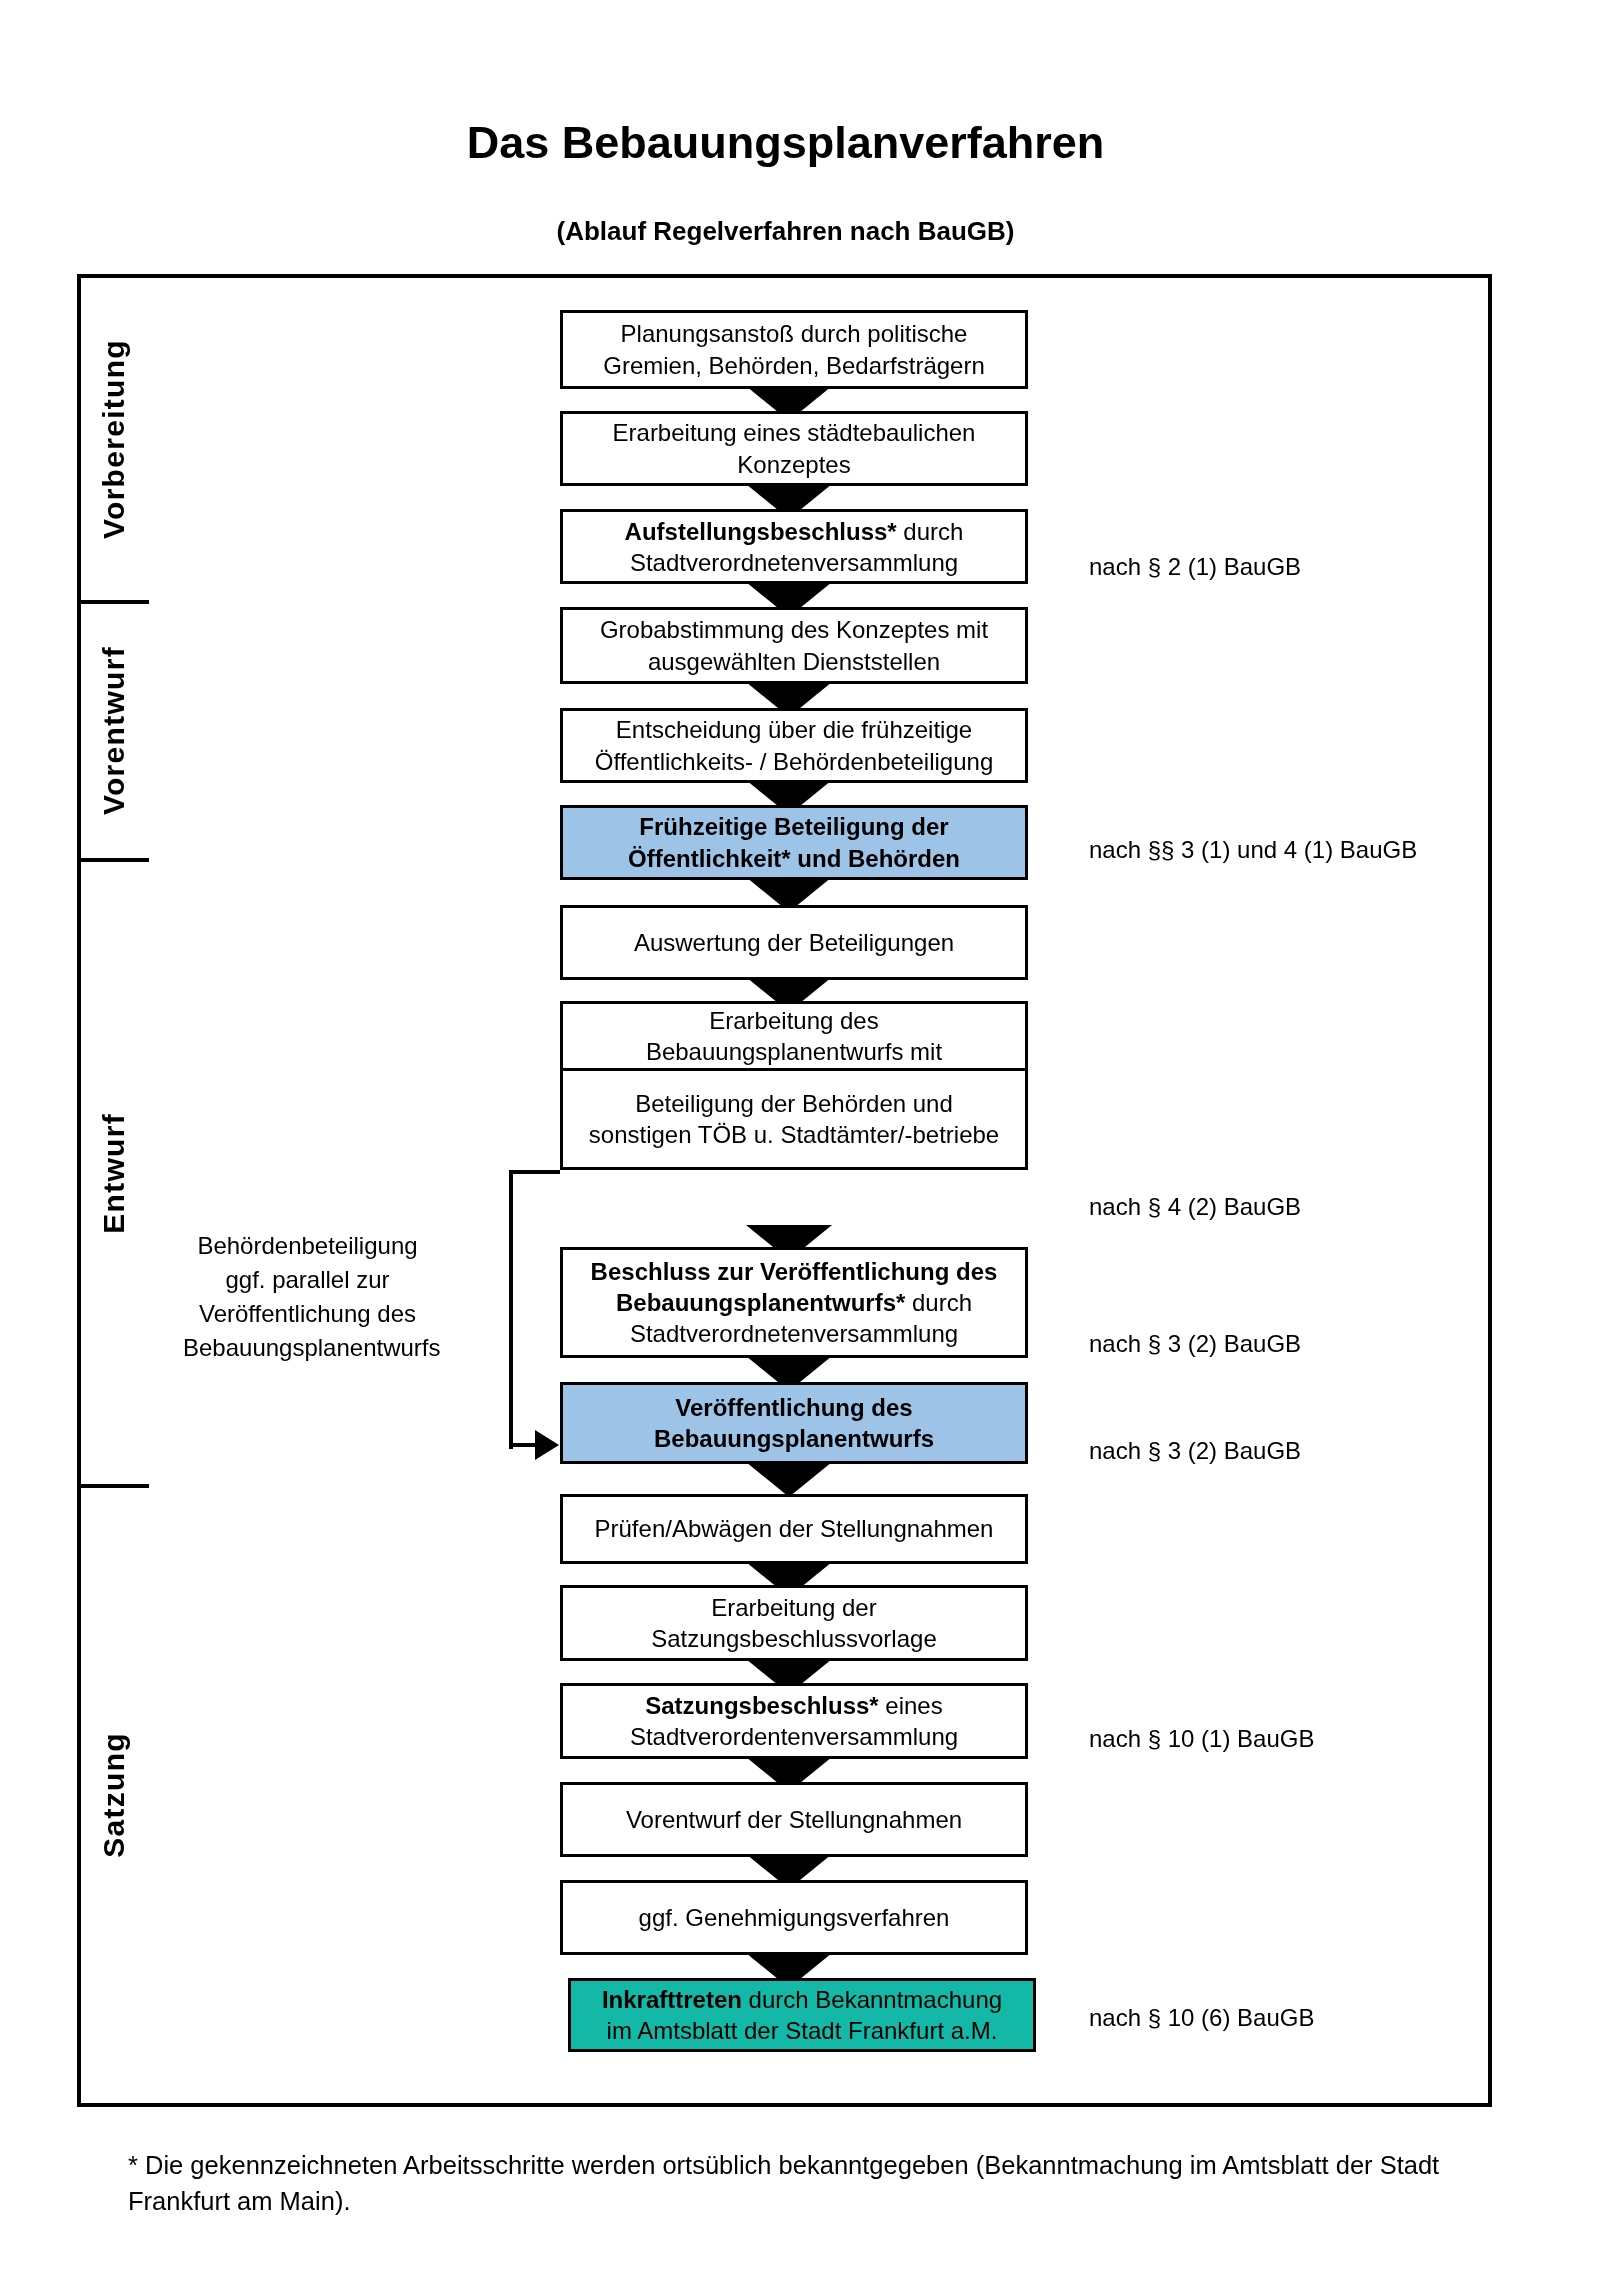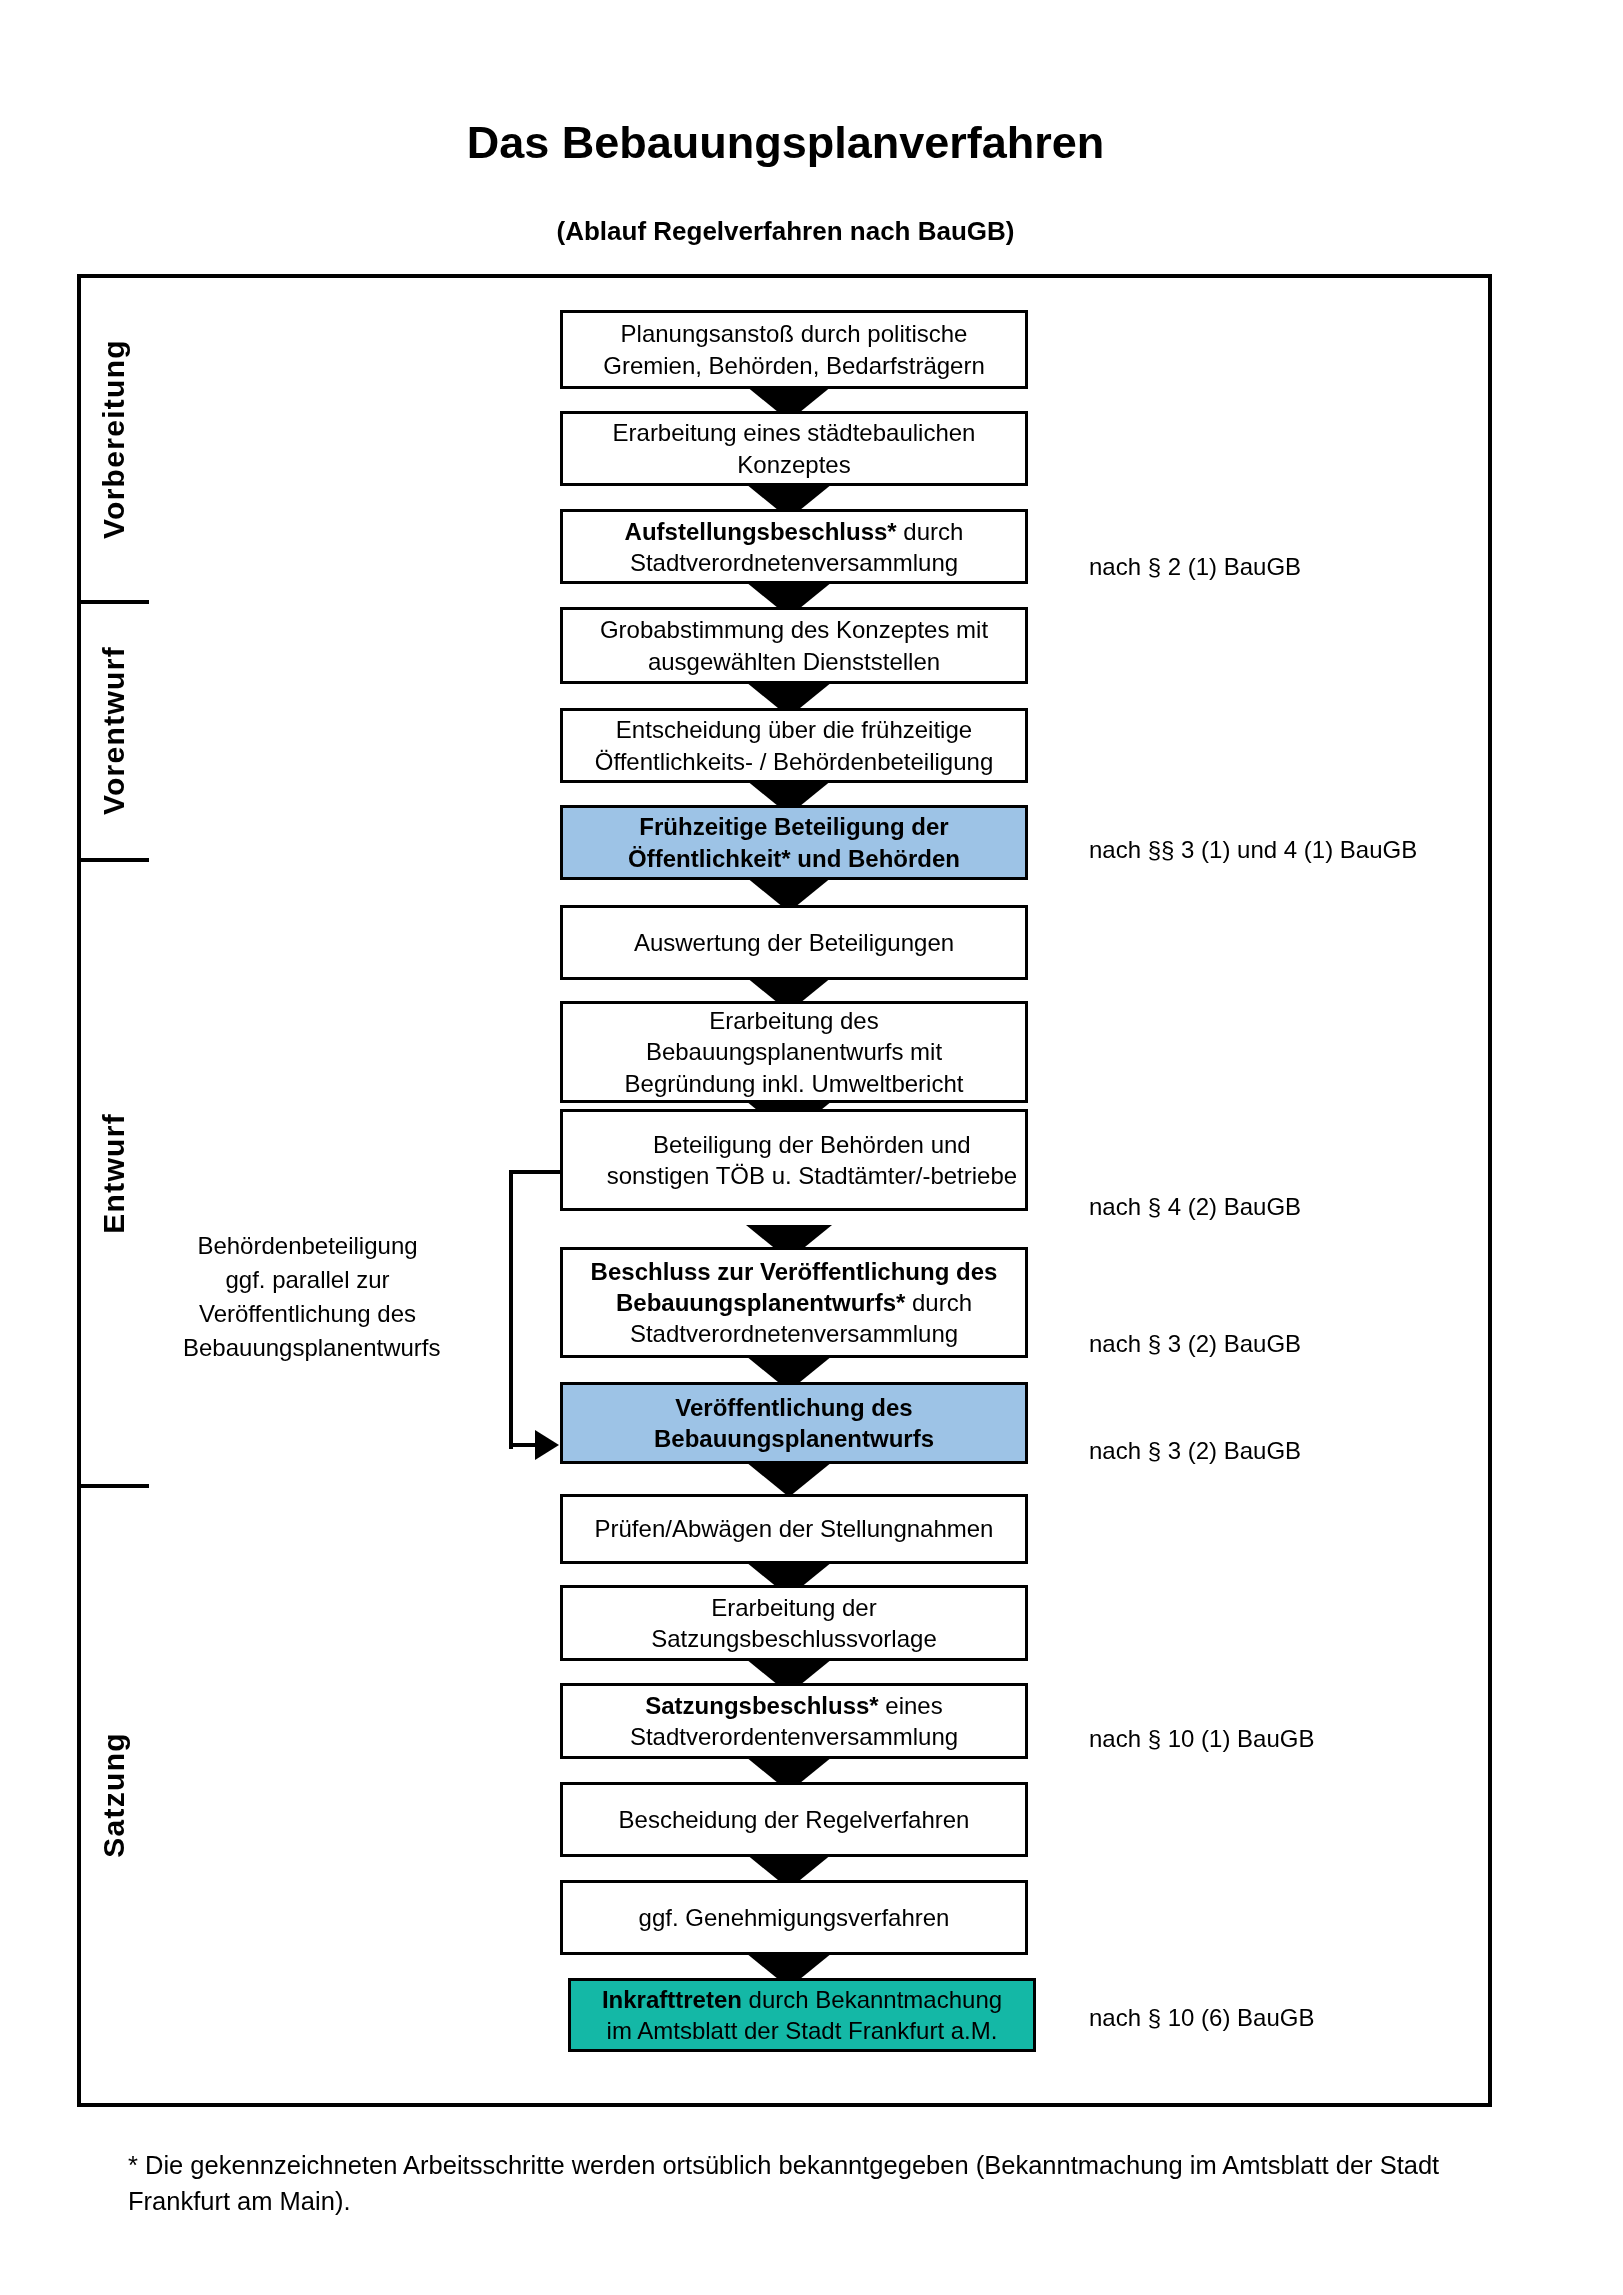--- a/index.html
+++ b/index.html
@@ -53,21 +53,21 @@
   }
   .box.hl{background:#9DC3E6;}
   .b1{top:310px;height:79px;}
   .b2{top:411px;height:75px;}
   .b3{top:509px;height:75px;align-items:flex-end;}
   .b4{top:607px;height:77px;}
   .b5{top:708px;height:75px;}
   .b6{top:805px;height:75px;}
   .b7{top:905px;height:75px;}
   .b8{top:1001px;height:102px;}
-  .b9{top:1109px;height:102px;justify-content:flex-end;}
+  .b9{top:1068px;height:102px;}
   .b10{top:1247px;height:111px;}
   .b11{top:1382px;height:82px;}
   .b12{top:1494px;height:70px;}
   .b13{top:1585px;height:76px;}
   .b14{top:1683px;height:76px;}
   .b15{top:1782px;height:75px;}
   .b16{top:1880px;height:75px;}
   .b17{top:1978px;height:74px;}
   .bseg{font-weight:bold;}
   .arrow{
@@ -153,21 +153,21 @@
   <div class="box b10"><div><b class="bseg">Beschluss zur Veröffentlichung des
 Bebauungsplanentwurfs*</b><span> durch
 Stadtverordnetenversammlung</span></div></div>
   <div class="box b11 hl" style="background: rgb(157, 195, 230);"><div><b class="bseg">Veröffentlichung des
 Bebauungsplanentwurfs</b><span></span></div></div>
   <div class="box b12"><div><b class="bseg"></b><span>Prüfen/Abwägen der Stellungnahmen</span></div></div>
   <div class="box b13"><div><b class="bseg"></b><span>Erarbeitung der
 Satzungsbeschlussvorlage</span></div></div>
   <div class="box b14"><div><b class="bseg">Satzungsbeschluss*</b><span> eines
 Stadtverordentenversammlung</span></div></div>
-  <div class="box b15"><div><b class="bseg"></b><span>Bescheidung der Regelverfahren</span></div></div>
+  <div class="box b15"><div><b class="bseg"></b><span>Vorentwurf der Stellungnahmen</span></div></div>
   <div class="box b16"><div><b class="bseg"></b><span>ggf. Genehmigungsverfahren</span></div></div>
   <div class="box b17 hl" style="background: #14b8a6; margin-left: 8px;"><div><b class="bseg">Inkrafttreten</b><span> durch Bekanntmachung
 im Amtsblatt der Stadt Frankfurt a.M.</span></div></div>
 
   <div class="arrow a1"></div>
   <div class="arrow a2"></div>
   <div class="arrow a3"></div>
   <div class="arrow a4"></div>
   <div class="arrow a5"></div>
   <div class="arrow a6"></div>

